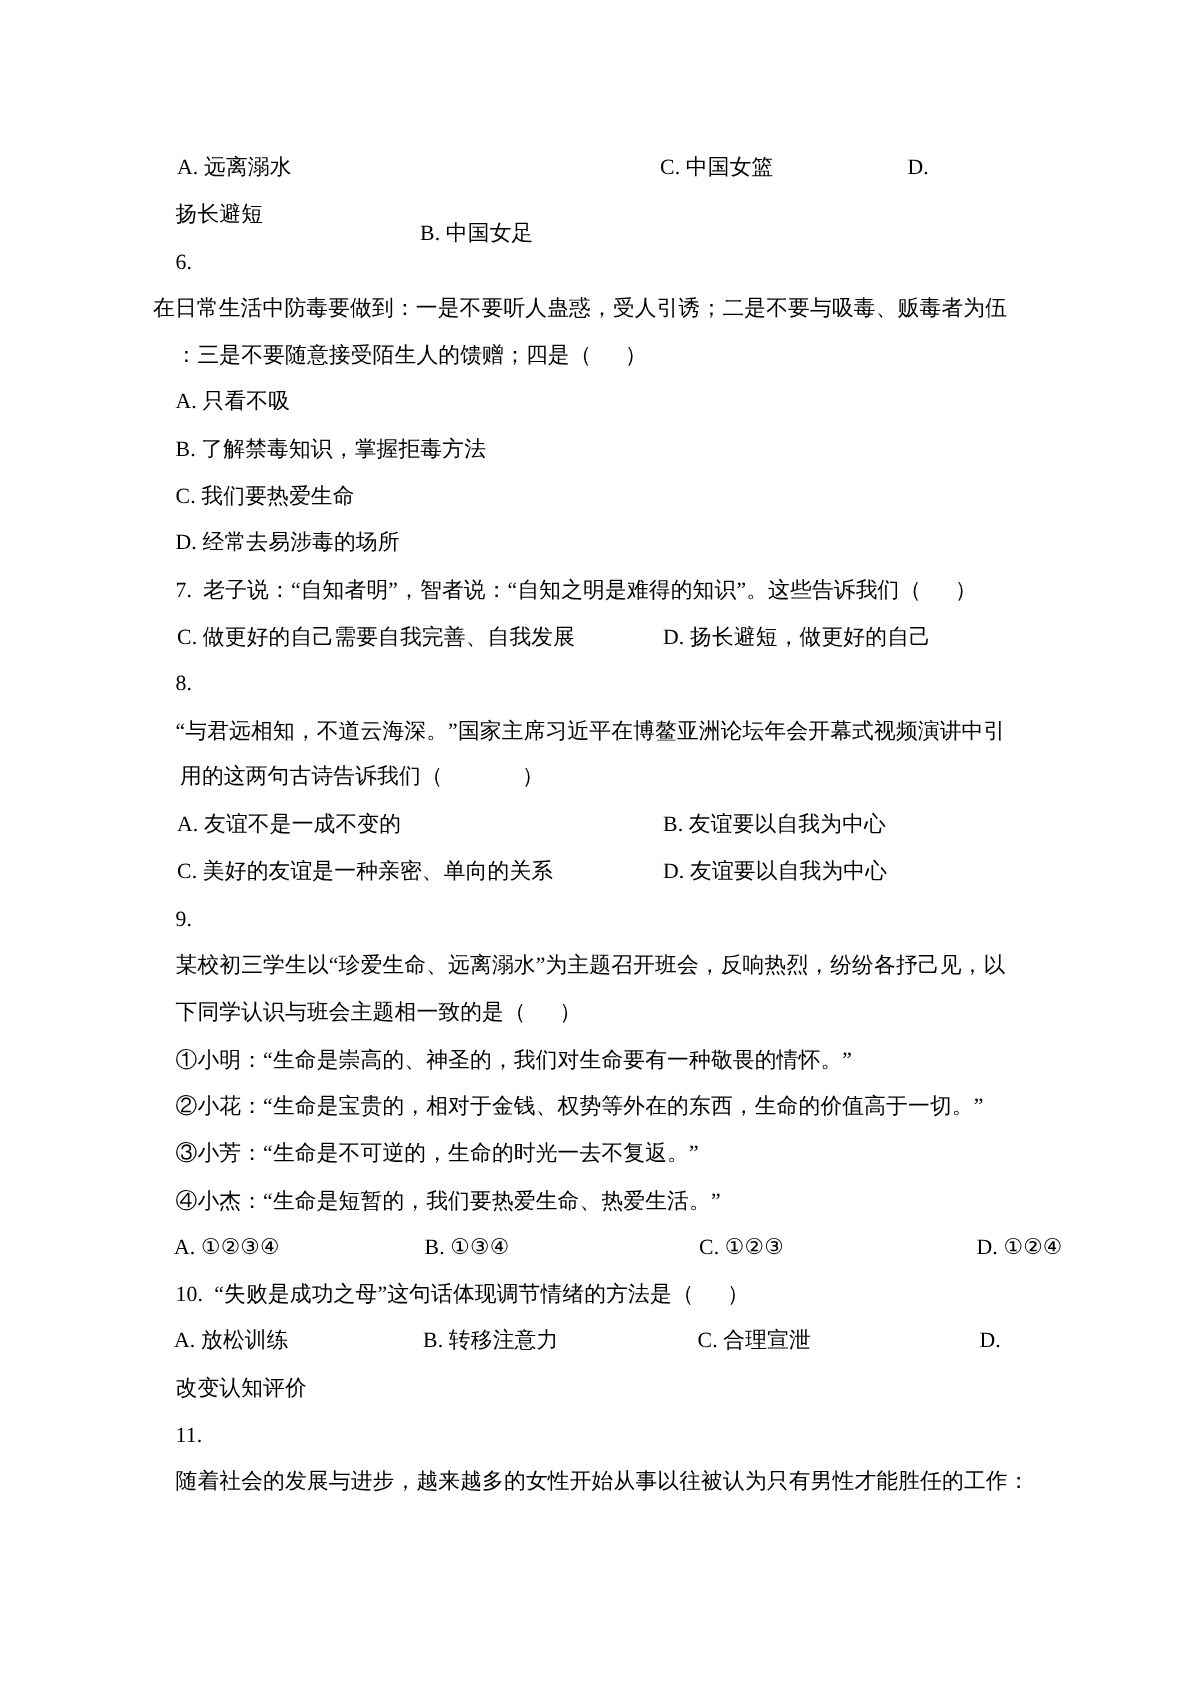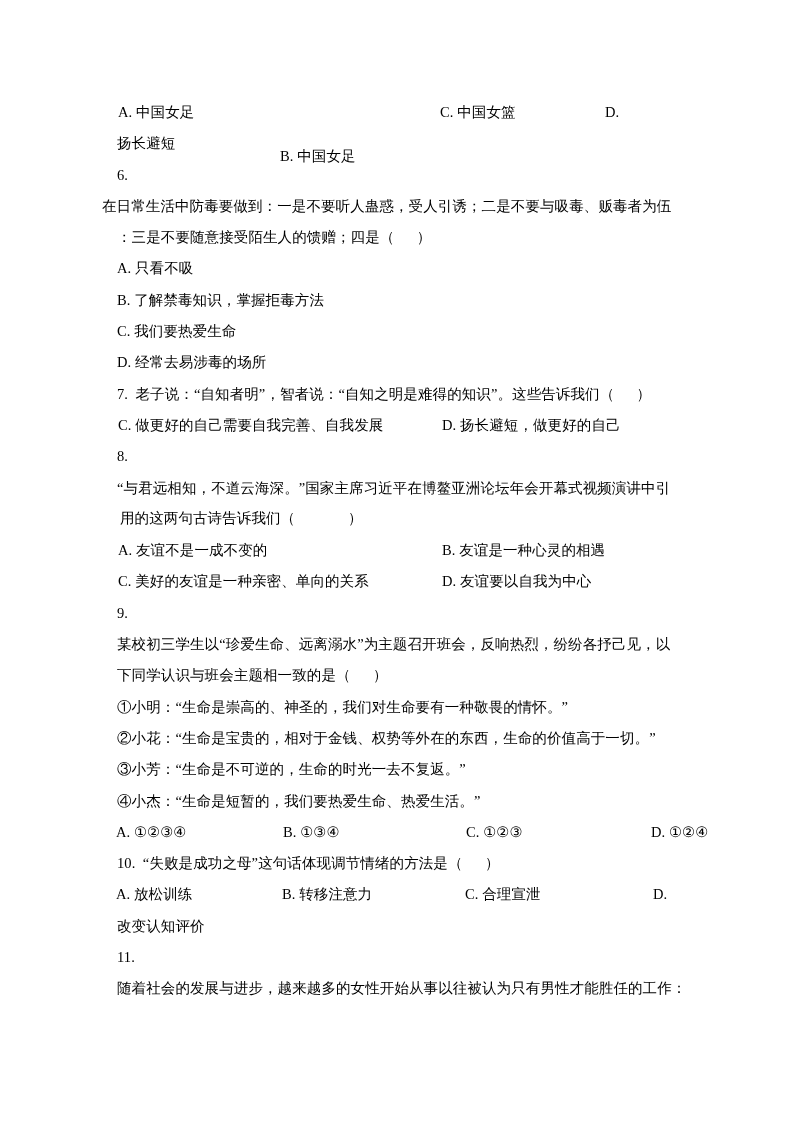--- a/index.html
+++ b/index.html
@@ -35,21 +35,21 @@
     white-space: pre;
     letter-spacing: 0.1px;
   }
 </style>
 </head>
 <body>
 
 <div class="page">
   <div class="lines">
       <div class="line">
-        <span class="seg" style="left: 118px;">A. 中国女足</span>
+        <span class="seg" style="left: 118px;">A. 远离溺水</span>
         <span class="seg" style="left: 280px; margin-top: 44px;">B. 中国女足</span>
         <span class="seg" style="left: 440px;">C. 中国女篮</span>
         <span class="seg" style="left: 605px;">D.</span>
       </div>
       <div class="line">
         <span class="seg" style="left: 117px;">扬长避短</span>
       </div>
       <div class="line">
         <span class="seg" style="left: 117px;">6.</span>
       </div>
@@ -82,21 +82,21 @@
         <span class="seg" style="left: 117px;">8.</span>
       </div>
       <div class="line">
         <span class="seg" style="left: 117px;">“与君远相知，不道云海深。”国家主席习近平在博鳌亚洲论坛年会开幕式视频演讲中引</span>
       </div>
       <div class="line">
         <span class="seg" style="left: 120px; font-family: Liberation Mono, monospace;">用的这两句古诗告诉我们（      ）</span>
       </div>
       <div class="line">
         <span class="seg" style="left: 118px;">A. 友谊不是一成不变的</span>
-        <span class="seg" style="left: 442px;">B. 友谊是一种心灵的相遇</span>
+        <span class="seg" style="left: 442px;">B. 友谊要以自我为中心</span>
       </div>
       <div class="line">
         <span class="seg" style="left: 118px;">C. 美好的友谊是一种亲密、单向的关系</span>
         <span class="seg" style="left: 442px;">D. 友谊要以自我为中心</span>
       </div>
       <div class="line">
         <span class="seg" style="left: 117px;">9.</span>
       </div>
       <div class="line">
         <span class="seg" style="left: 117px;">某校初三学生以“珍爱生命、远离溺水”为主题召开班会，反响热烈，纷纷各抒己见，以</span>

